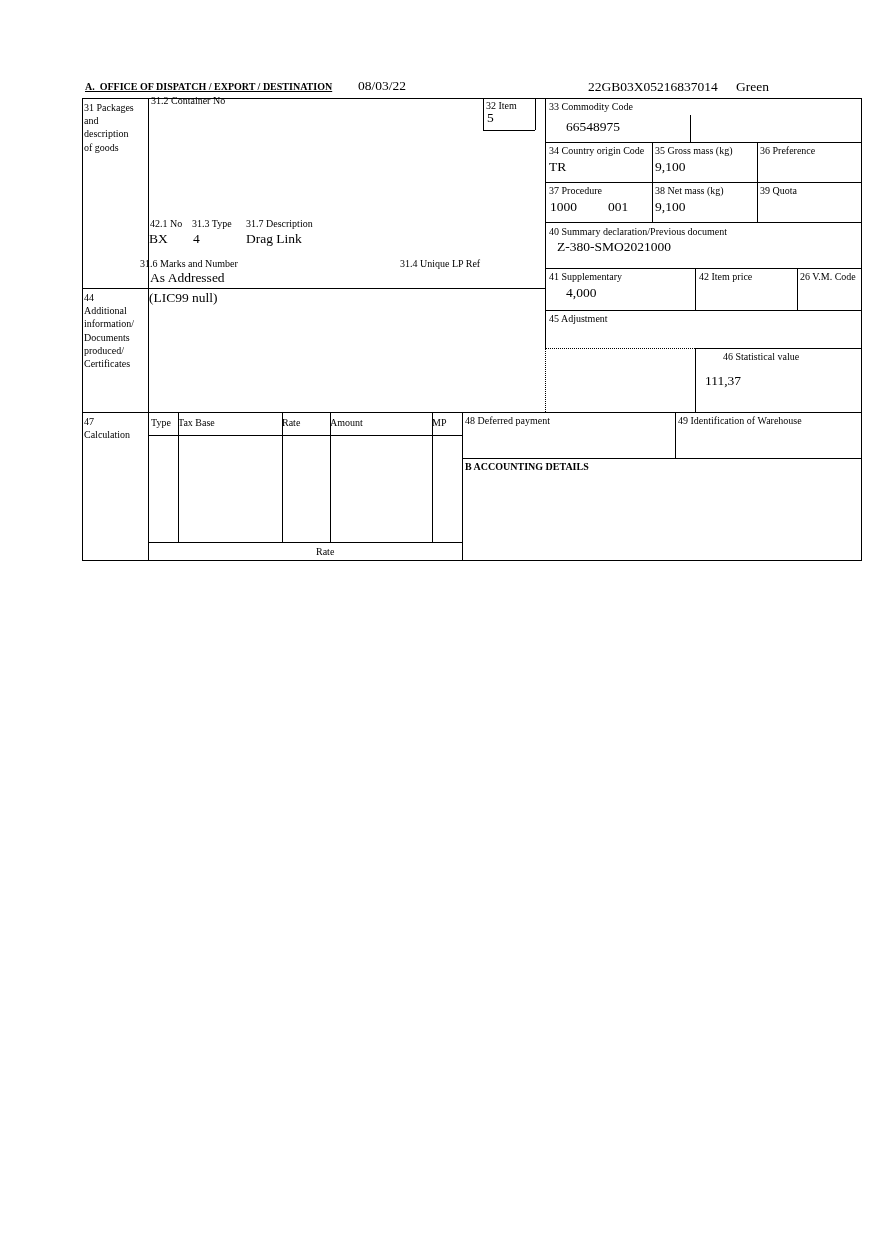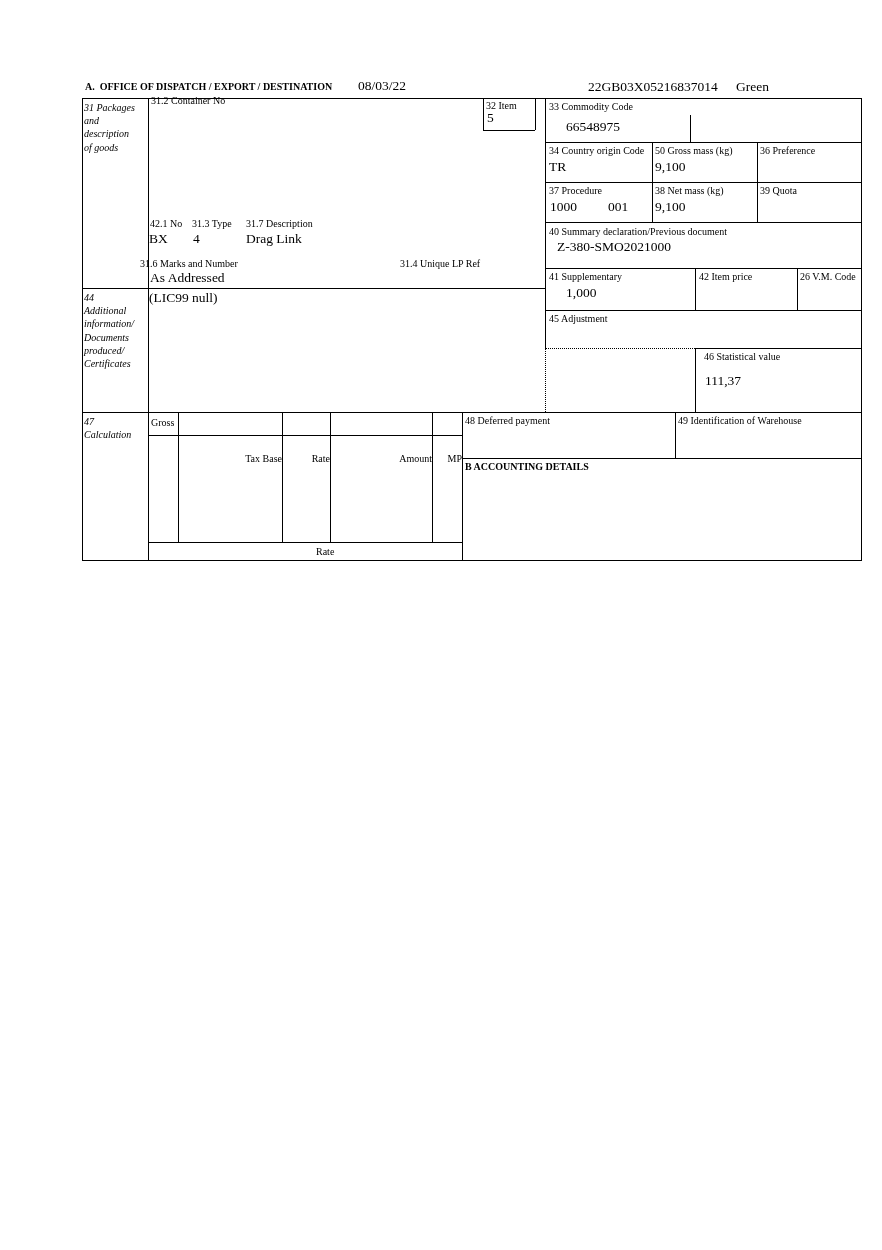--- a/index.html
+++ b/index.html
@@ -2,23 +2,23 @@
 <html><head>
 <meta charset="utf-8">
 <style>
   html,body{margin:0;padding:0;background:#fff;}
   .page{position:relative;width:882px;height:1250px;background:#ffffff;overflow:hidden;
         font-family:"Liberation Serif", serif;color:#000;}
   .t{position:absolute;color:#000;}
   .lbl{font-size:10px;line-height:1.2;}
   .val{font-size:13.5px;line-height:1.2;}
   .b{font-weight:bold;}
-  .pre{white-space:pre;}
-  .ml{white-space:pre-line;line-height:1.32;font-style:italic;}
-  .ctr{text-align:right;margin-top:36px;}
+  .pre{white-space:pre;text-decoration:underline;}
+  .ml{white-space:pre-line;line-height:1.32;}
+  .ctr{text-align:left;}
   .hl,.vl{position:absolute;background:#000;}
   .hl{height:1px;}
   .vl{width:1px;}
   .hd{position:absolute;height:0;border-top:1px dotted #000;}
   .vd{position:absolute;width:0;border-left:1px dotted #000;}
 </style>
 </head>
 <body>
 
 <div class="page">
@@ -82,54 +82,54 @@
 
   <div class="t lbl" style="left:140px;top:258px">31.6 Marks and Number</div>
   <div class="t lbl" style="left:400px;top:258px">31.4 Unique LP Ref</div>
   <div class="t val" style="left:150px;top:270px">As Addressed</div>
 
   <div class="t lbl" style="left:549px;top:101px">33 Commodity Code</div>
   <div class="t val" style="left:566px;top:119px">66548975</div>
 
   <div class="t lbl" style="left:549px;top:145px">34 Country origin Code</div>
   <div class="t val" style="left:549px;top:159px">TR</div>
-  <div class="t lbl" style="left:655px;top:145px">50 Gross mass (kg)</div>
+  <div class="t lbl" style="left:655px;top:145px">35 Gross mass (kg)</div>
   <div class="t val" style="left:655px;top:159px">9,100</div>
   <div class="t lbl" style="left:760px;top:145px">36 Preference</div>
 
   <div class="t lbl" style="left:549px;top:185px">37 Procedure</div>
   <div class="t val" style="left:550px;top:199px">1000</div>
   <div class="t val" style="left:608px;top:199px">001</div>
   <div class="t lbl" style="left:655px;top:185px">38 Net mass (kg)</div>
   <div class="t val" style="left:655px;top:199px">9,100</div>
   <div class="t lbl" style="left:760px;top:185px">39 Quota</div>
 
   <div class="t lbl" style="left:549px;top:226px">40 Summary declaration/Previous document</div>
   <div class="t val" style="left:557px;top:239px">Z-380-SMO2021000</div>
 
   <div class="t lbl" style="left:549px;top:271px">41 Supplementary</div>
-  <div class="t val" style="left:566px;top:285px">1,000</div>
+  <div class="t val" style="left:566px;top:285px">4,000</div>
   <div class="t lbl" style="left:699px;top:271px">42 Item price</div>
   <div class="t lbl" style="left:800px;top:271px">26 V.M. Code</div>
 
   <div class="t lbl ml" style="left:84px;top:291px">44
 Additional
 information/
 Documents
 produced/
 Certificates</div>
   <div class="t val" style="left:149px;top:290px">(LIC99 null)</div>
 
   <div class="t lbl" style="left:549px;top:313px">45 Adjustment</div>
-  <div class="t lbl" style="left:704px;top:351px">46 Statistical value</div>
+  <div class="t lbl" style="left:723px;top:351px">46 Statistical value</div>
   <div class="t val" style="left:705px;top:373px">111,37</div>
 
   <div class="t lbl ml" style="left:84px;top:415px">47
 Calculation</div>
-  <div class="t lbl" style="left:151px;top:417px">Gross</div>
+  <div class="t lbl" style="left:151px;top:417px">Type</div>
   <div class="t lbl ctr" style="left:178px;top:417px;width:104px">Tax Base</div>
   <div class="t lbl ctr" style="left:282px;top:417px;width:48px">Rate</div>
   <div class="t lbl ctr" style="left:330px;top:417px;width:102px">Amount</div>
   <div class="t lbl ctr" style="left:432px;top:417px;width:30px">MP</div>
   <div class="t lbl" style="left:316px;top:546px">Rate</div>
 
   <div class="t lbl" style="left:465px;top:415px">48 Deferred payment</div>
   <div class="t lbl" style="left:678px;top:415px">49 Identification of Warehouse</div>
 
   <div class="t lbl b" style="left:465px;top:461px">B ACCOUNTING DETAILS</div>

